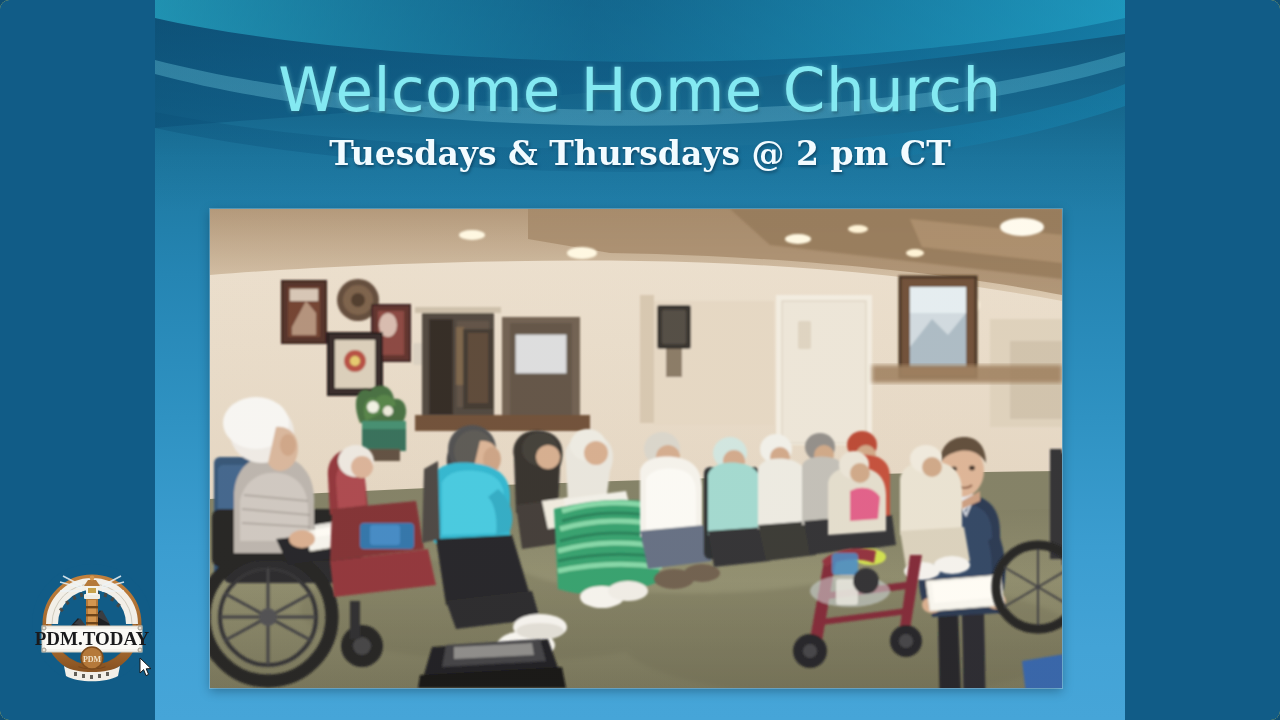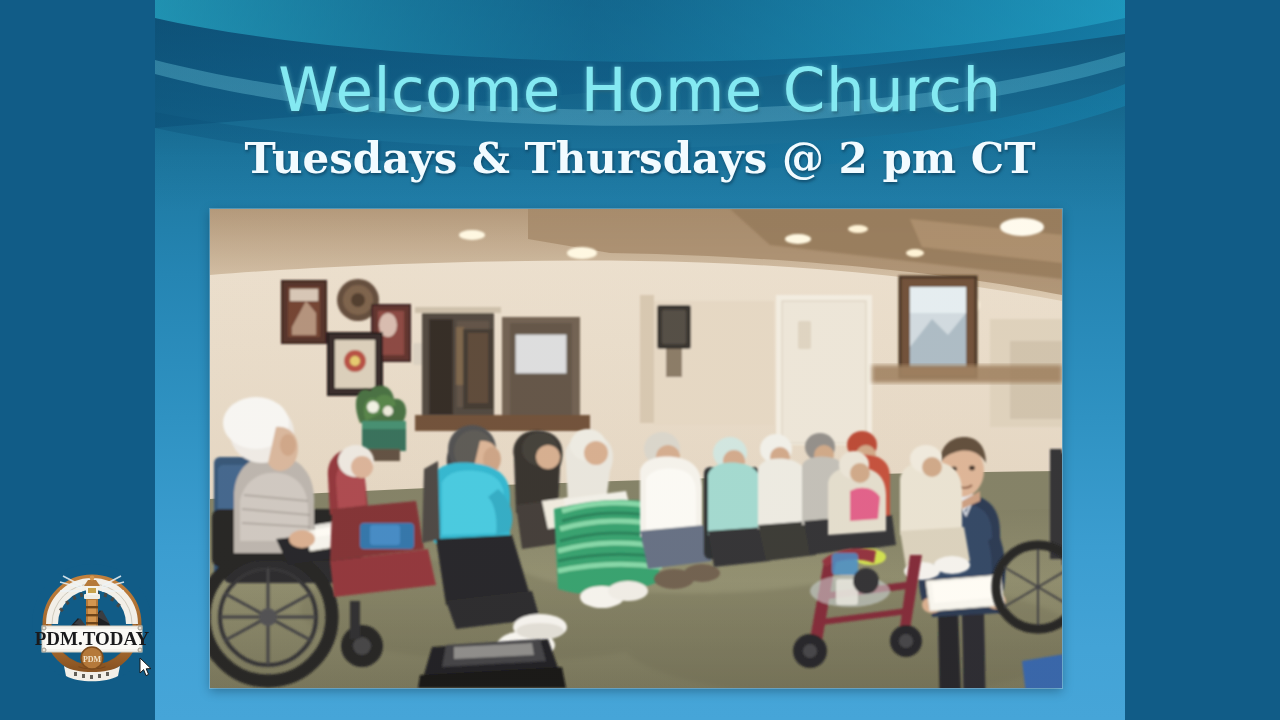--- a/index.html
+++ b/index.html
@@ -7,20 +7,21 @@
     padding: 0;
     background: #0e4f75;
   }
   #stage {
     position: relative;
     width: 1280px;
     height: 720px;
     overflow: hidden;
     background: #fde047;
     font-family: "Liberation Sans", sans-serif;
+    border-radius: 9px;
   }
 
   
   .frame-band {
     position: absolute;
     top: 0;
     bottom: 0;
     background: #115c87;
   }
   .frame-band.left  { left: 0;  width: 155px; }
@@ -80,21 +81,21 @@
                  1px 2px 3px rgba(4,40,62,.55);
     white-space: nowrap;
   }
   .subtitle {
     position: absolute;
     left: 0;
     top: 134px;
     width: 100%;
     text-align: center;
     font-family: "DejaVu Serif", serif;
-    font-size: 42px;
+    font-size: 33px;
     font-weight: 700;
     color: #f2fbff;
     text-shadow: 1px 2px 3px rgba(6,44,68,.6);
     white-space: nowrap;
   }
 
   
   #photo-wrap {
     position: absolute;
     left: 55px;

